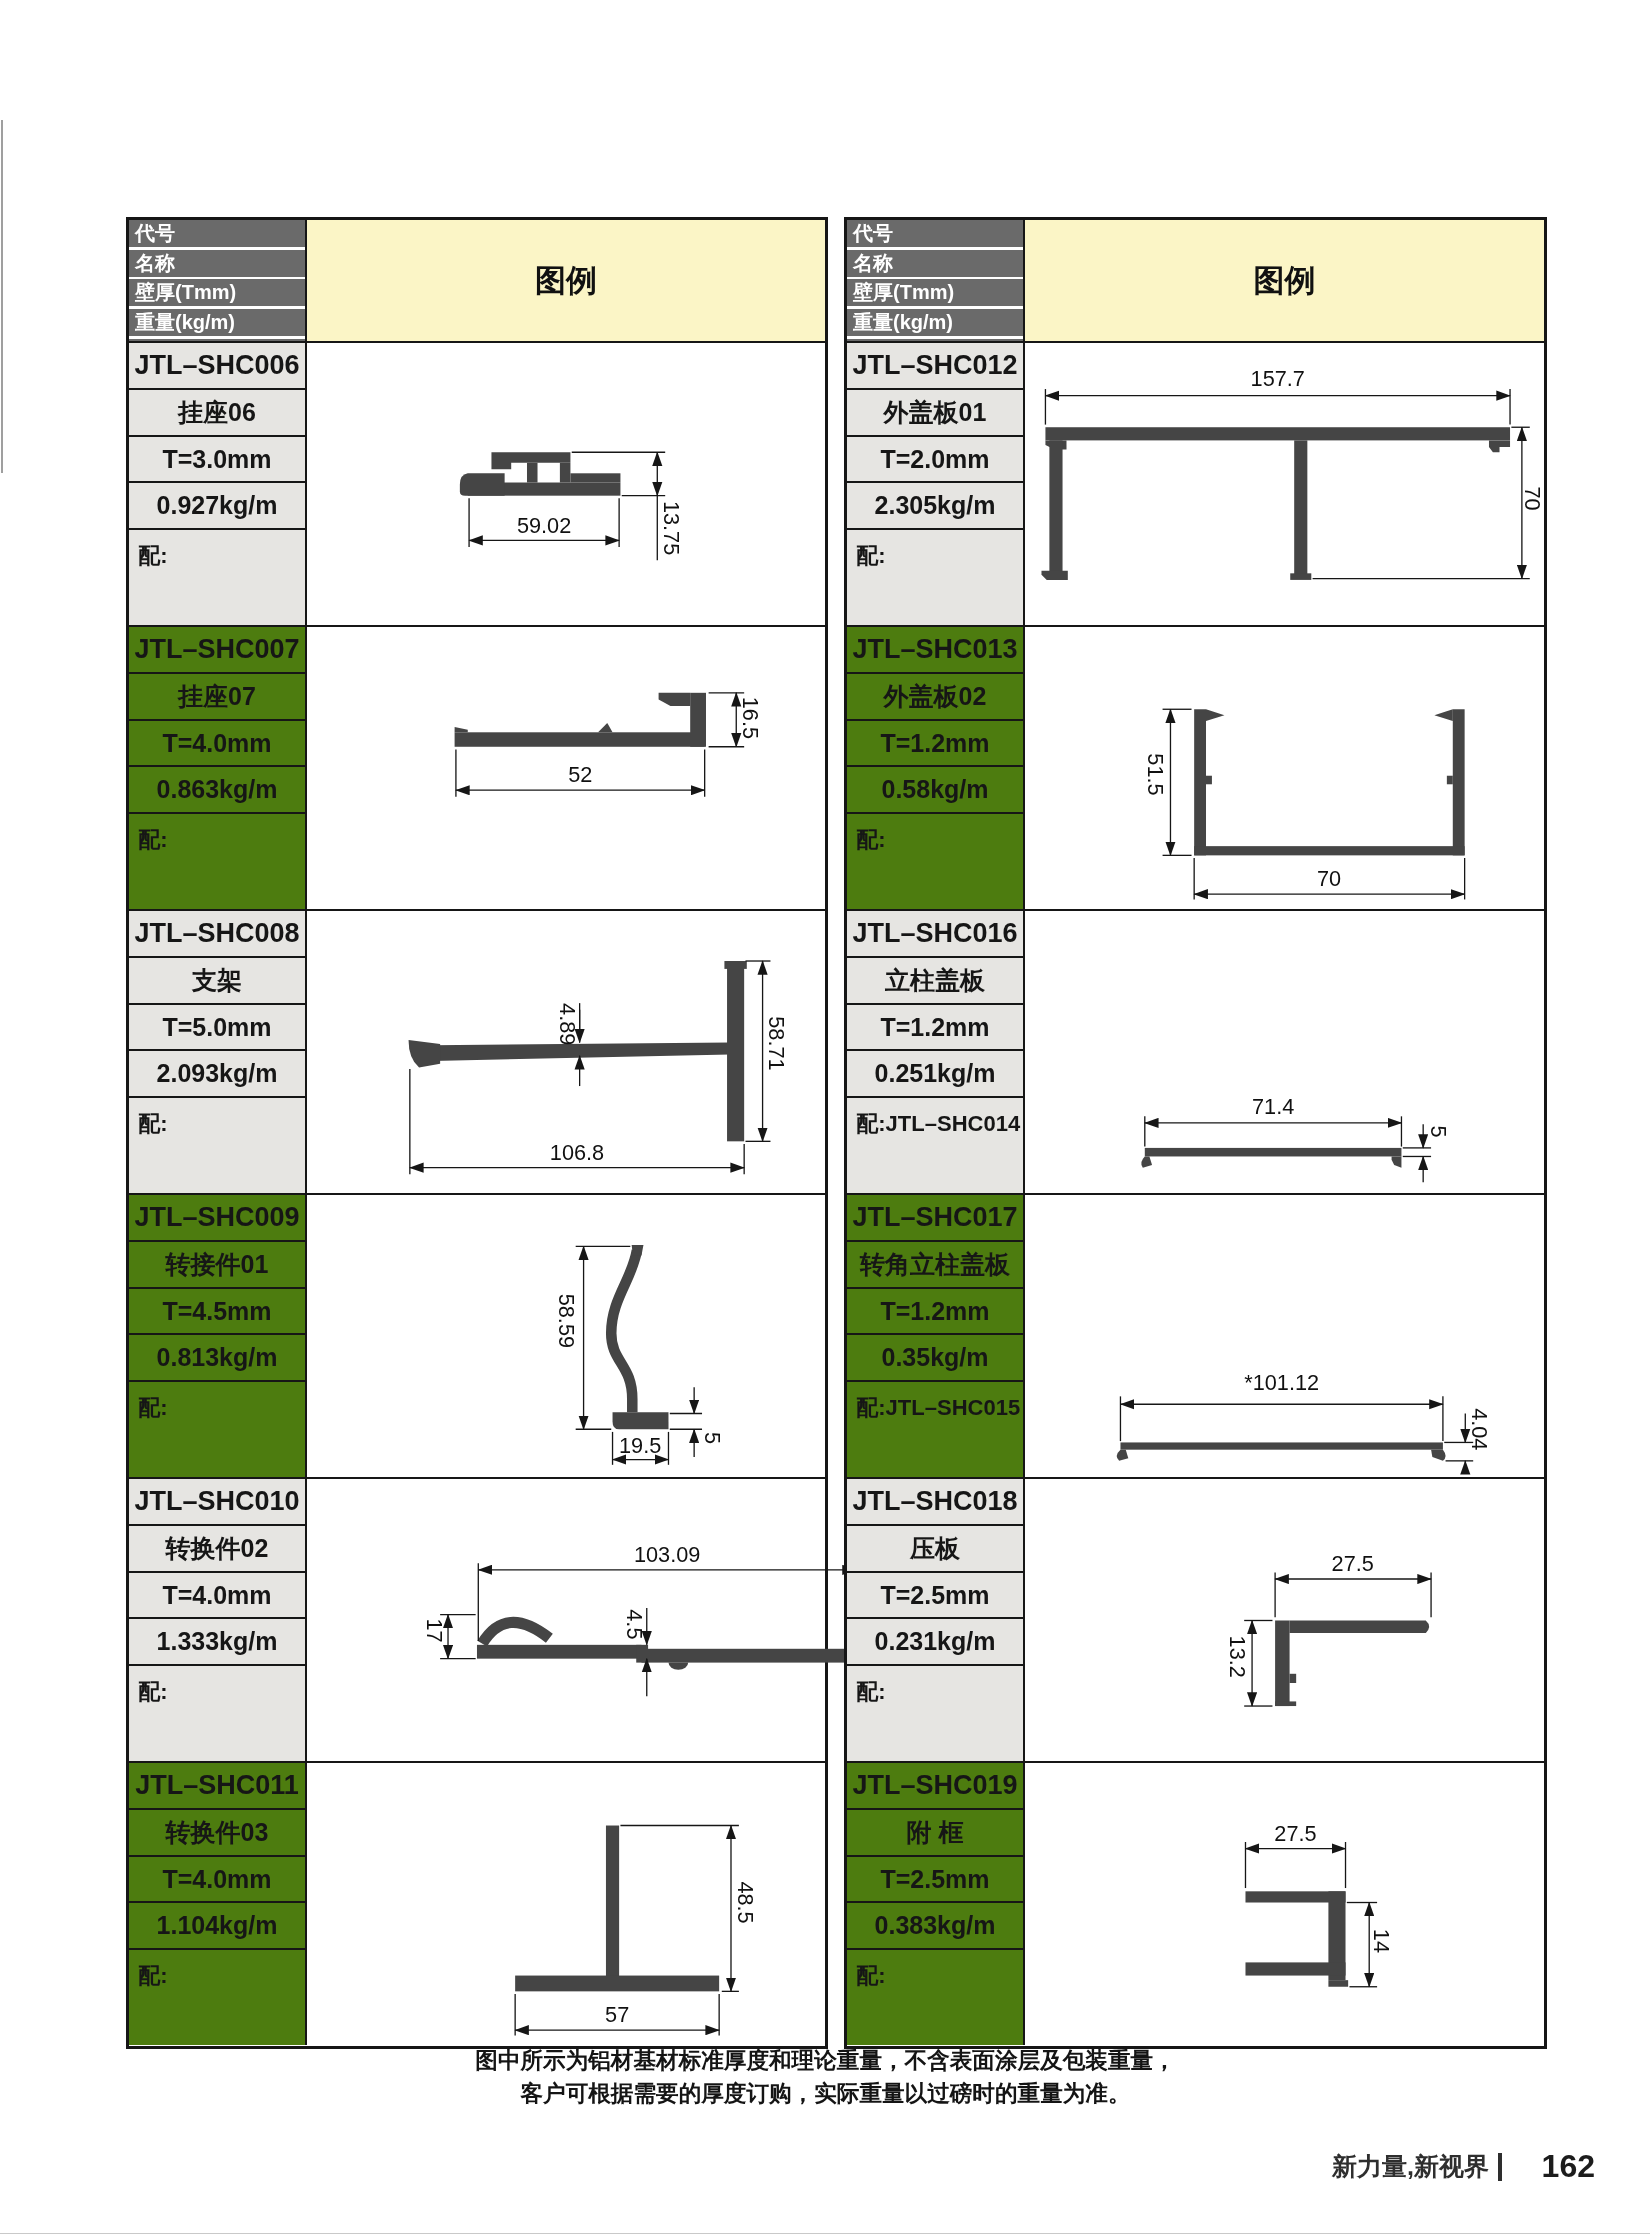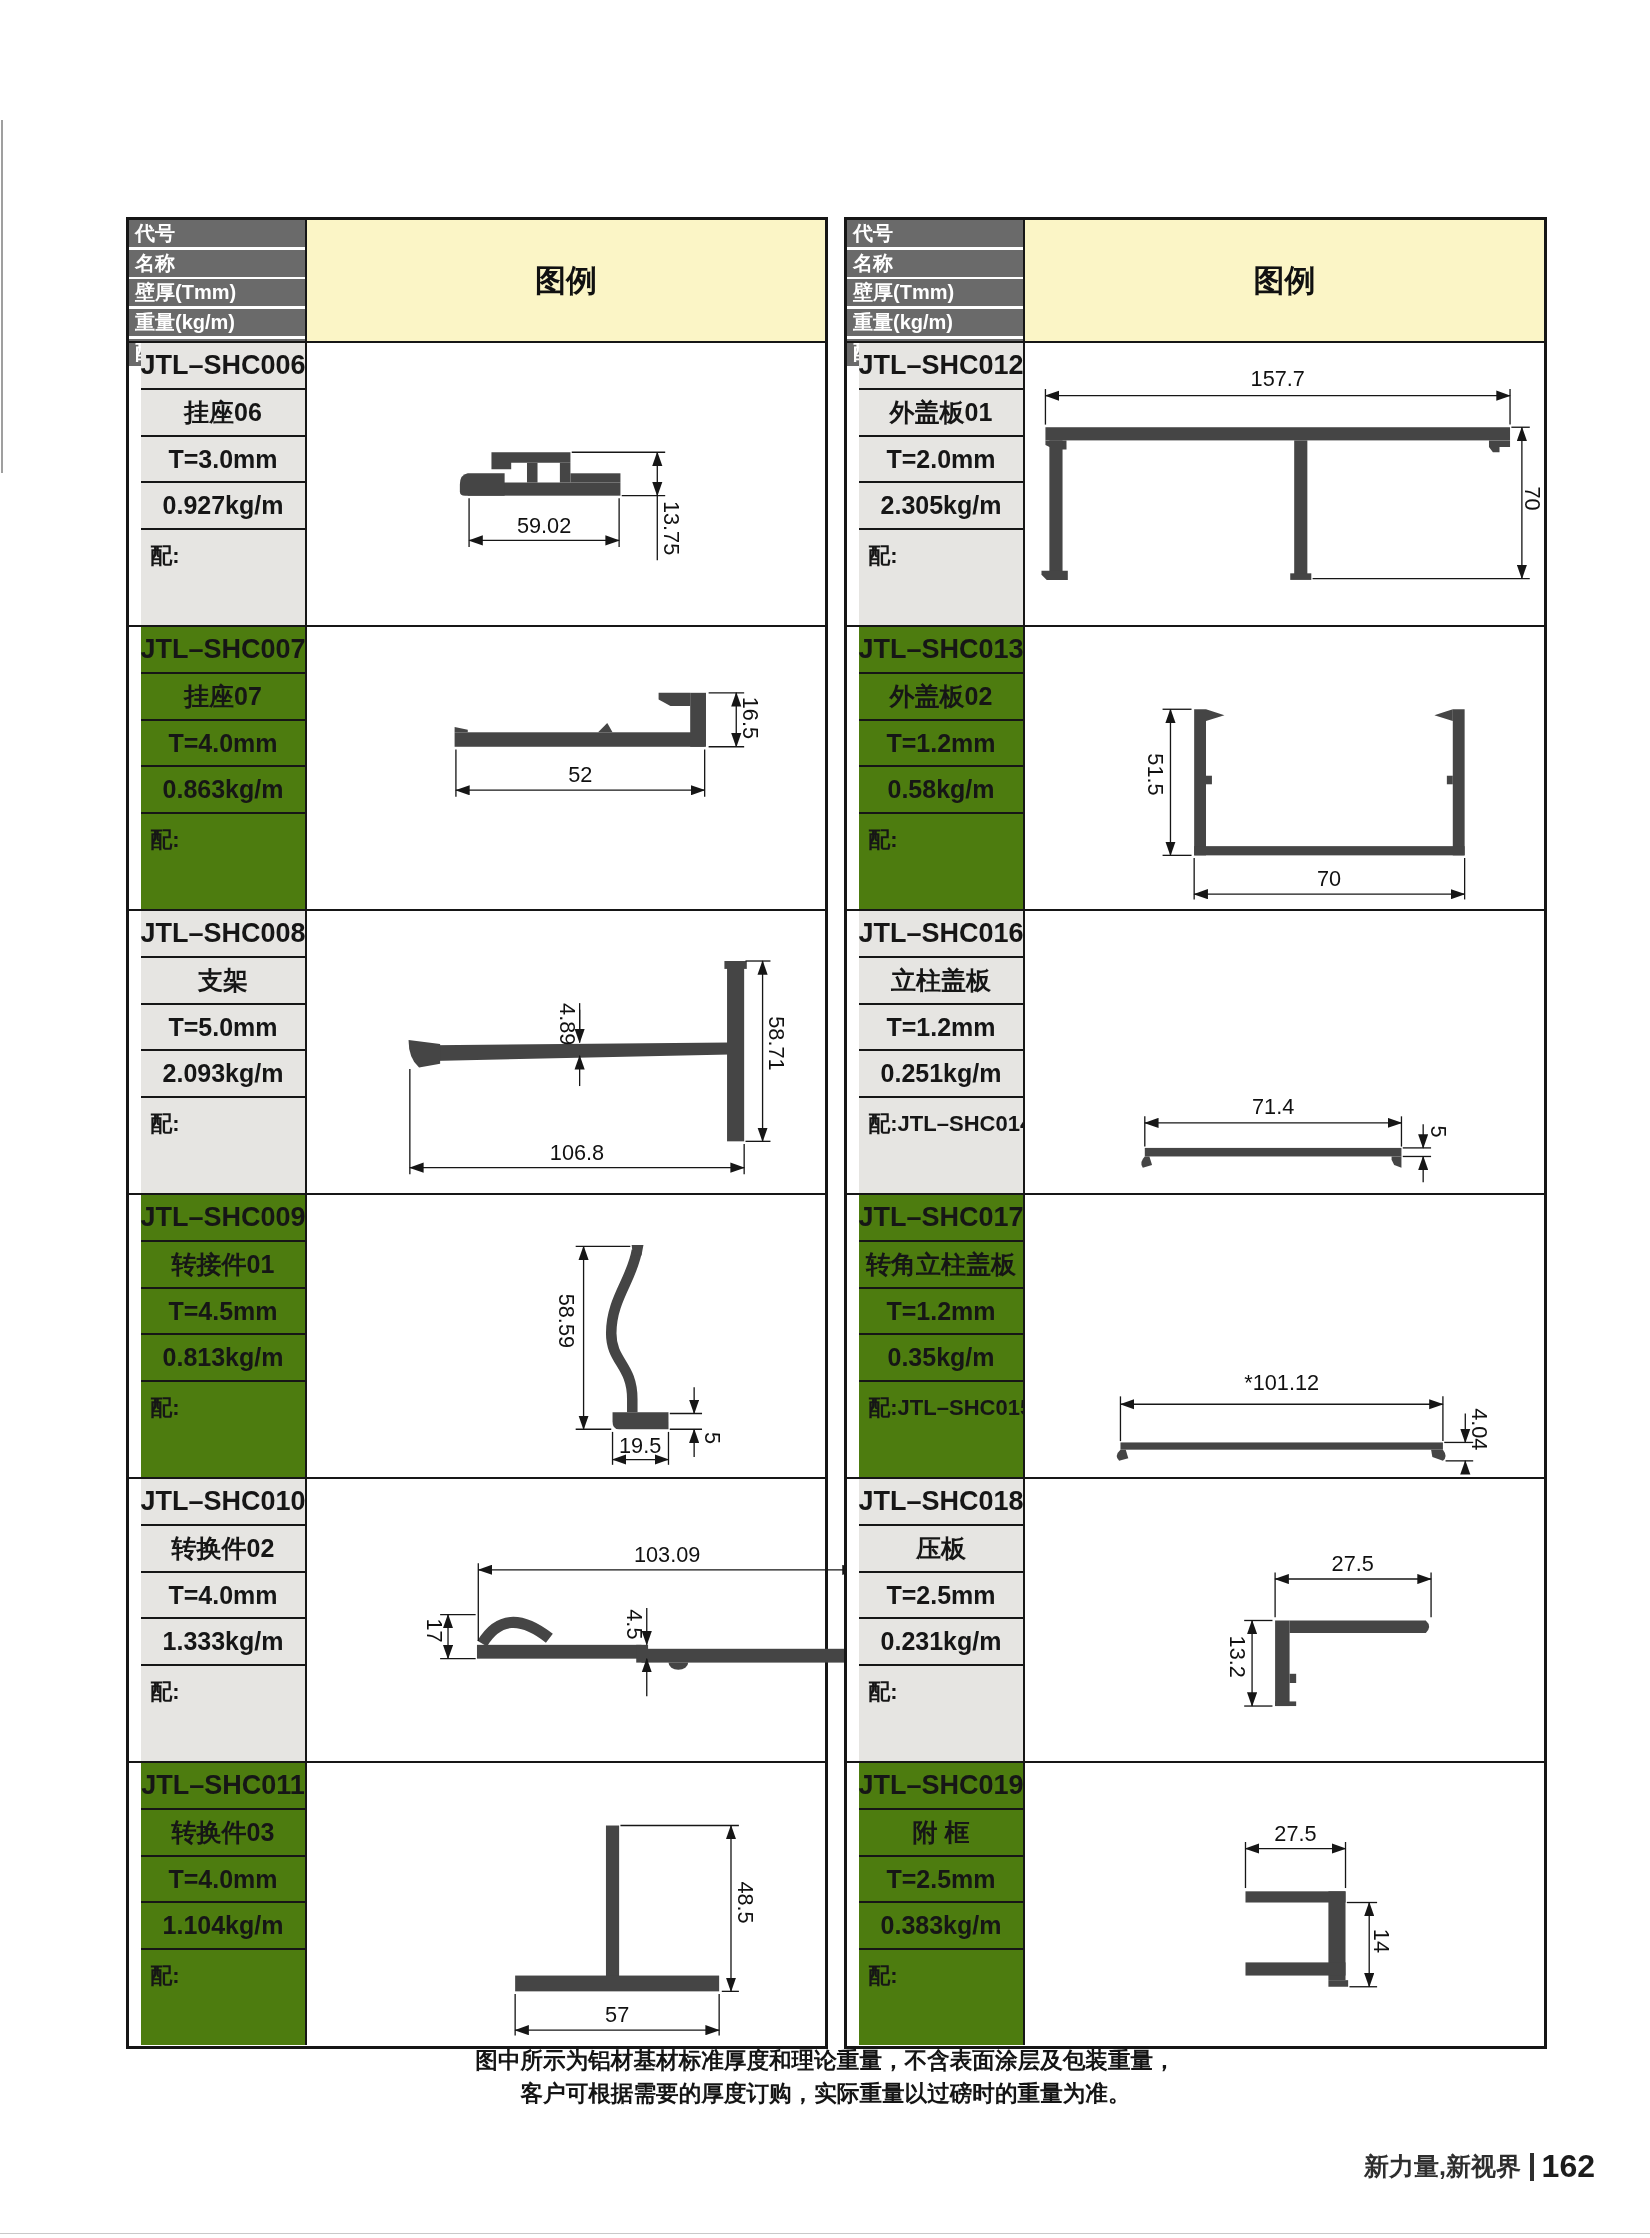--- a/index.html
+++ b/index.html
@@ -13,39 +13,39 @@
 
   .thead{display:flex;height:121px;}
   .thead-labels{width:178px;border-right:2px solid #161616;display:flex;flex-direction:column;gap:2.7px;background:#ffffff;box-sizing:border-box;}
   .thead-cell{flex:1;background:#6a6a6a;color:#ffffff;font-weight:bold;font-size:20px;display:flex;align-items:center;padding-left:6px;white-space:nowrap;}
   .legend-cell{flex:1;background:#FBF5C6;display:flex;align-items:center;justify-content:center;font-size:31px;font-weight:bold;color:#111;}
 
   .block{border-top:2.7px solid #161616;height:284px;box-sizing:border-box;display:flex;}
   .block-labels{width:178px;border-right:2px solid #161616;display:flex;flex-direction:column;box-sizing:border-box;}
   .block.gray  .bcell{background:#E6E5E2;}
   .block.cream .bcell{background:#4d7c0f;}
-  .bcell{box-sizing:border-box;height:47px;border-bottom:2px solid #161616;display:flex;align-items:center;justify-content:center;white-space:nowrap;margin-left:12px;}
+  .bcell{box-sizing:border-box;height:47px;border-bottom:2px solid #161616;display:flex;align-items:center;justify-content:center;white-space:nowrap;}
   .bcell.code{font-size:27px;font-weight:bold;letter-spacing:0;}
   .bcell.name{font-size:25px;font-weight:bold;}
   .bcell.thick,.bcell.weight{font-size:25px;font-weight:bold;}
   .bcell.mate{height:95px;border-bottom:none;justify-content:flex-start;align-items:flex-start;padding:10.6px 0 0 9.3px;font-size:22px;font-weight:bold;}
   .drawing{flex:1;background:#ffffff;position:relative;}
   .drawing svg{position:absolute;left:0;top:0;overflow:visible;}
 
   .profile{fill:#454545;}
   .pstroke{fill:none;stroke:#454545;}
   .ext{stroke:#161616;stroke-width:2;fill:none;}
   .dim{stroke:#161616;stroke-width:2;fill:none;}
   .dimtxt{font-family:"Liberation Sans",sans-serif;font-size:33px;fill:#111;}
 
   .footer-note{position:absolute;left:0;top:2044px;width:1651px;text-align:center;font-size:22.6px;font-weight:600;color:#141414;line-height:33px;}
   .page-footer{position:absolute;top:2148px;right:56px;display:flex;align-items:center;}
   .brand{font-size:25px;font-weight:bold;color:#2e2e2e;}
   .footer-divider{width:3.3px;height:28px;background:#2e2e2e;margin:0 8px 0 9.3px;}
-  .pagenum{font-size:32px;font-weight:bold;color:#1c1c1c;}
+  .pagenum{font-size:32px;font-weight:bold;color:#1c1c1c;margin-left:32px;}
 </style>
 </head>
 <body>
 
 <svg width="0" height="0" style="position:absolute">
   <defs>
     <marker id="arw" viewBox="0 0 10 7" refX="9.5" refY="3.5" markerWidth="11" markerHeight="8" orient="auto-start-reverse">
       <path d="M0,0 L10,3.5 L0,7 Z" fill="#161616"></path>
     </marker>
   </defs>

